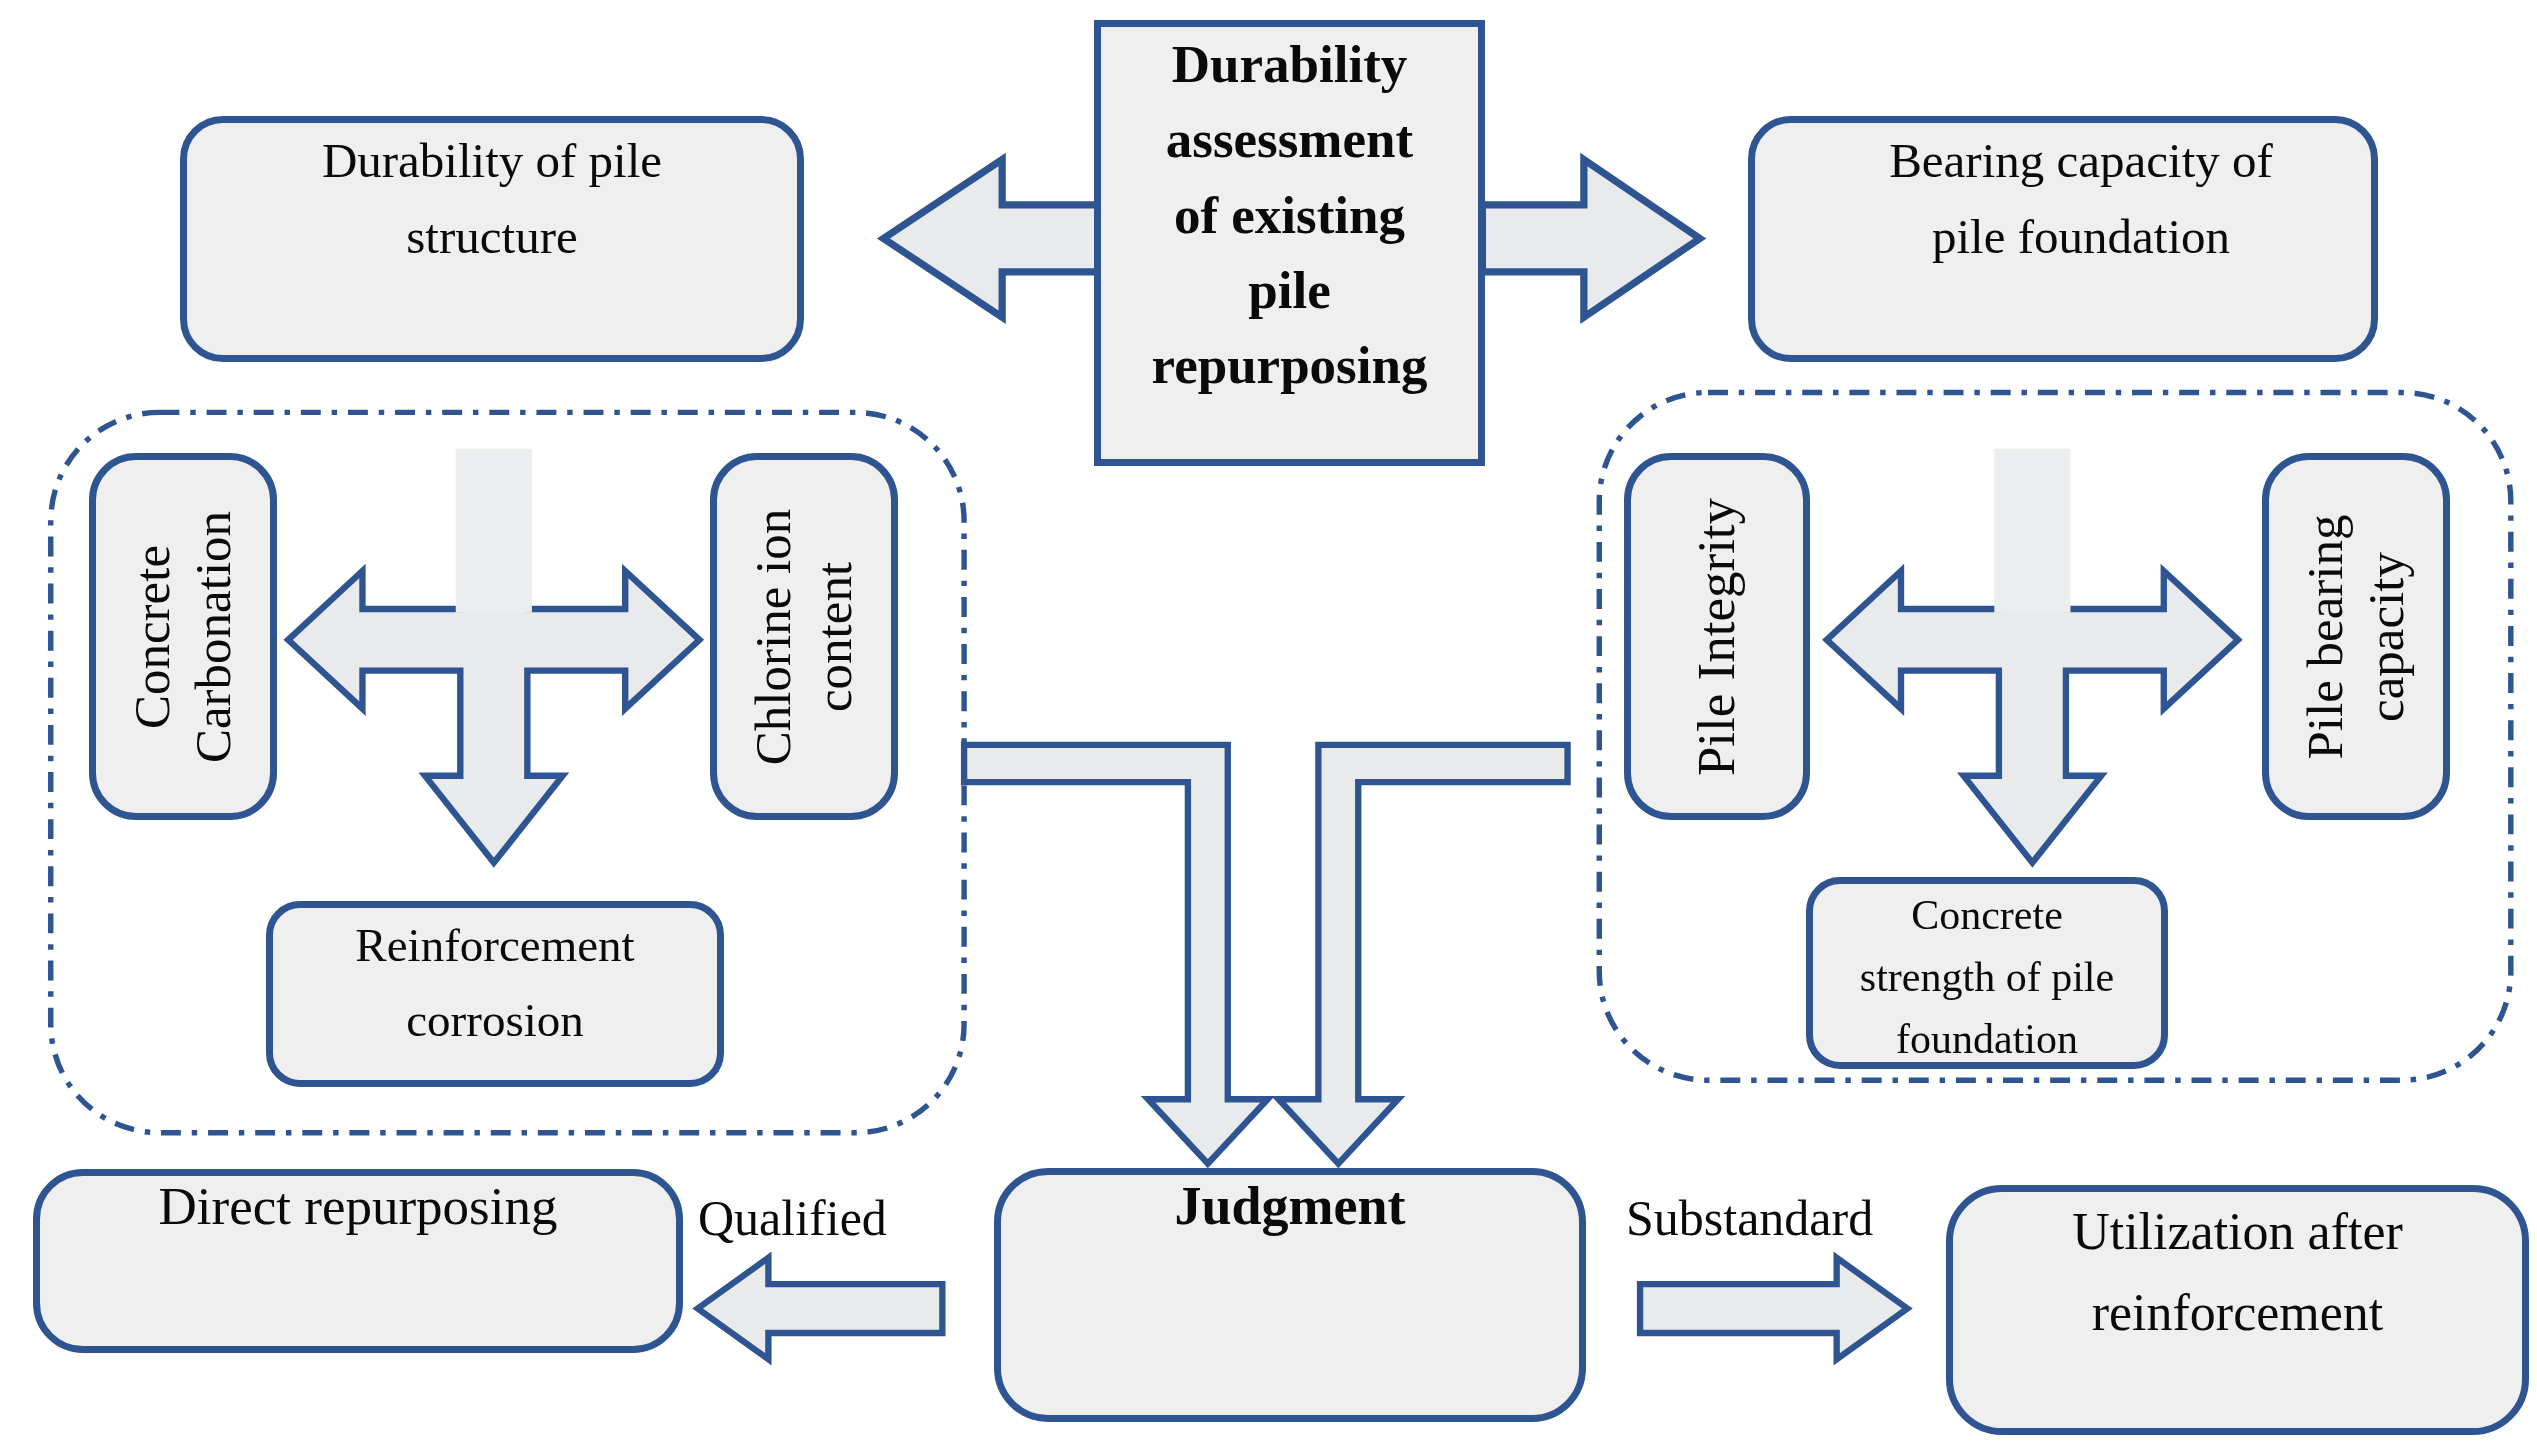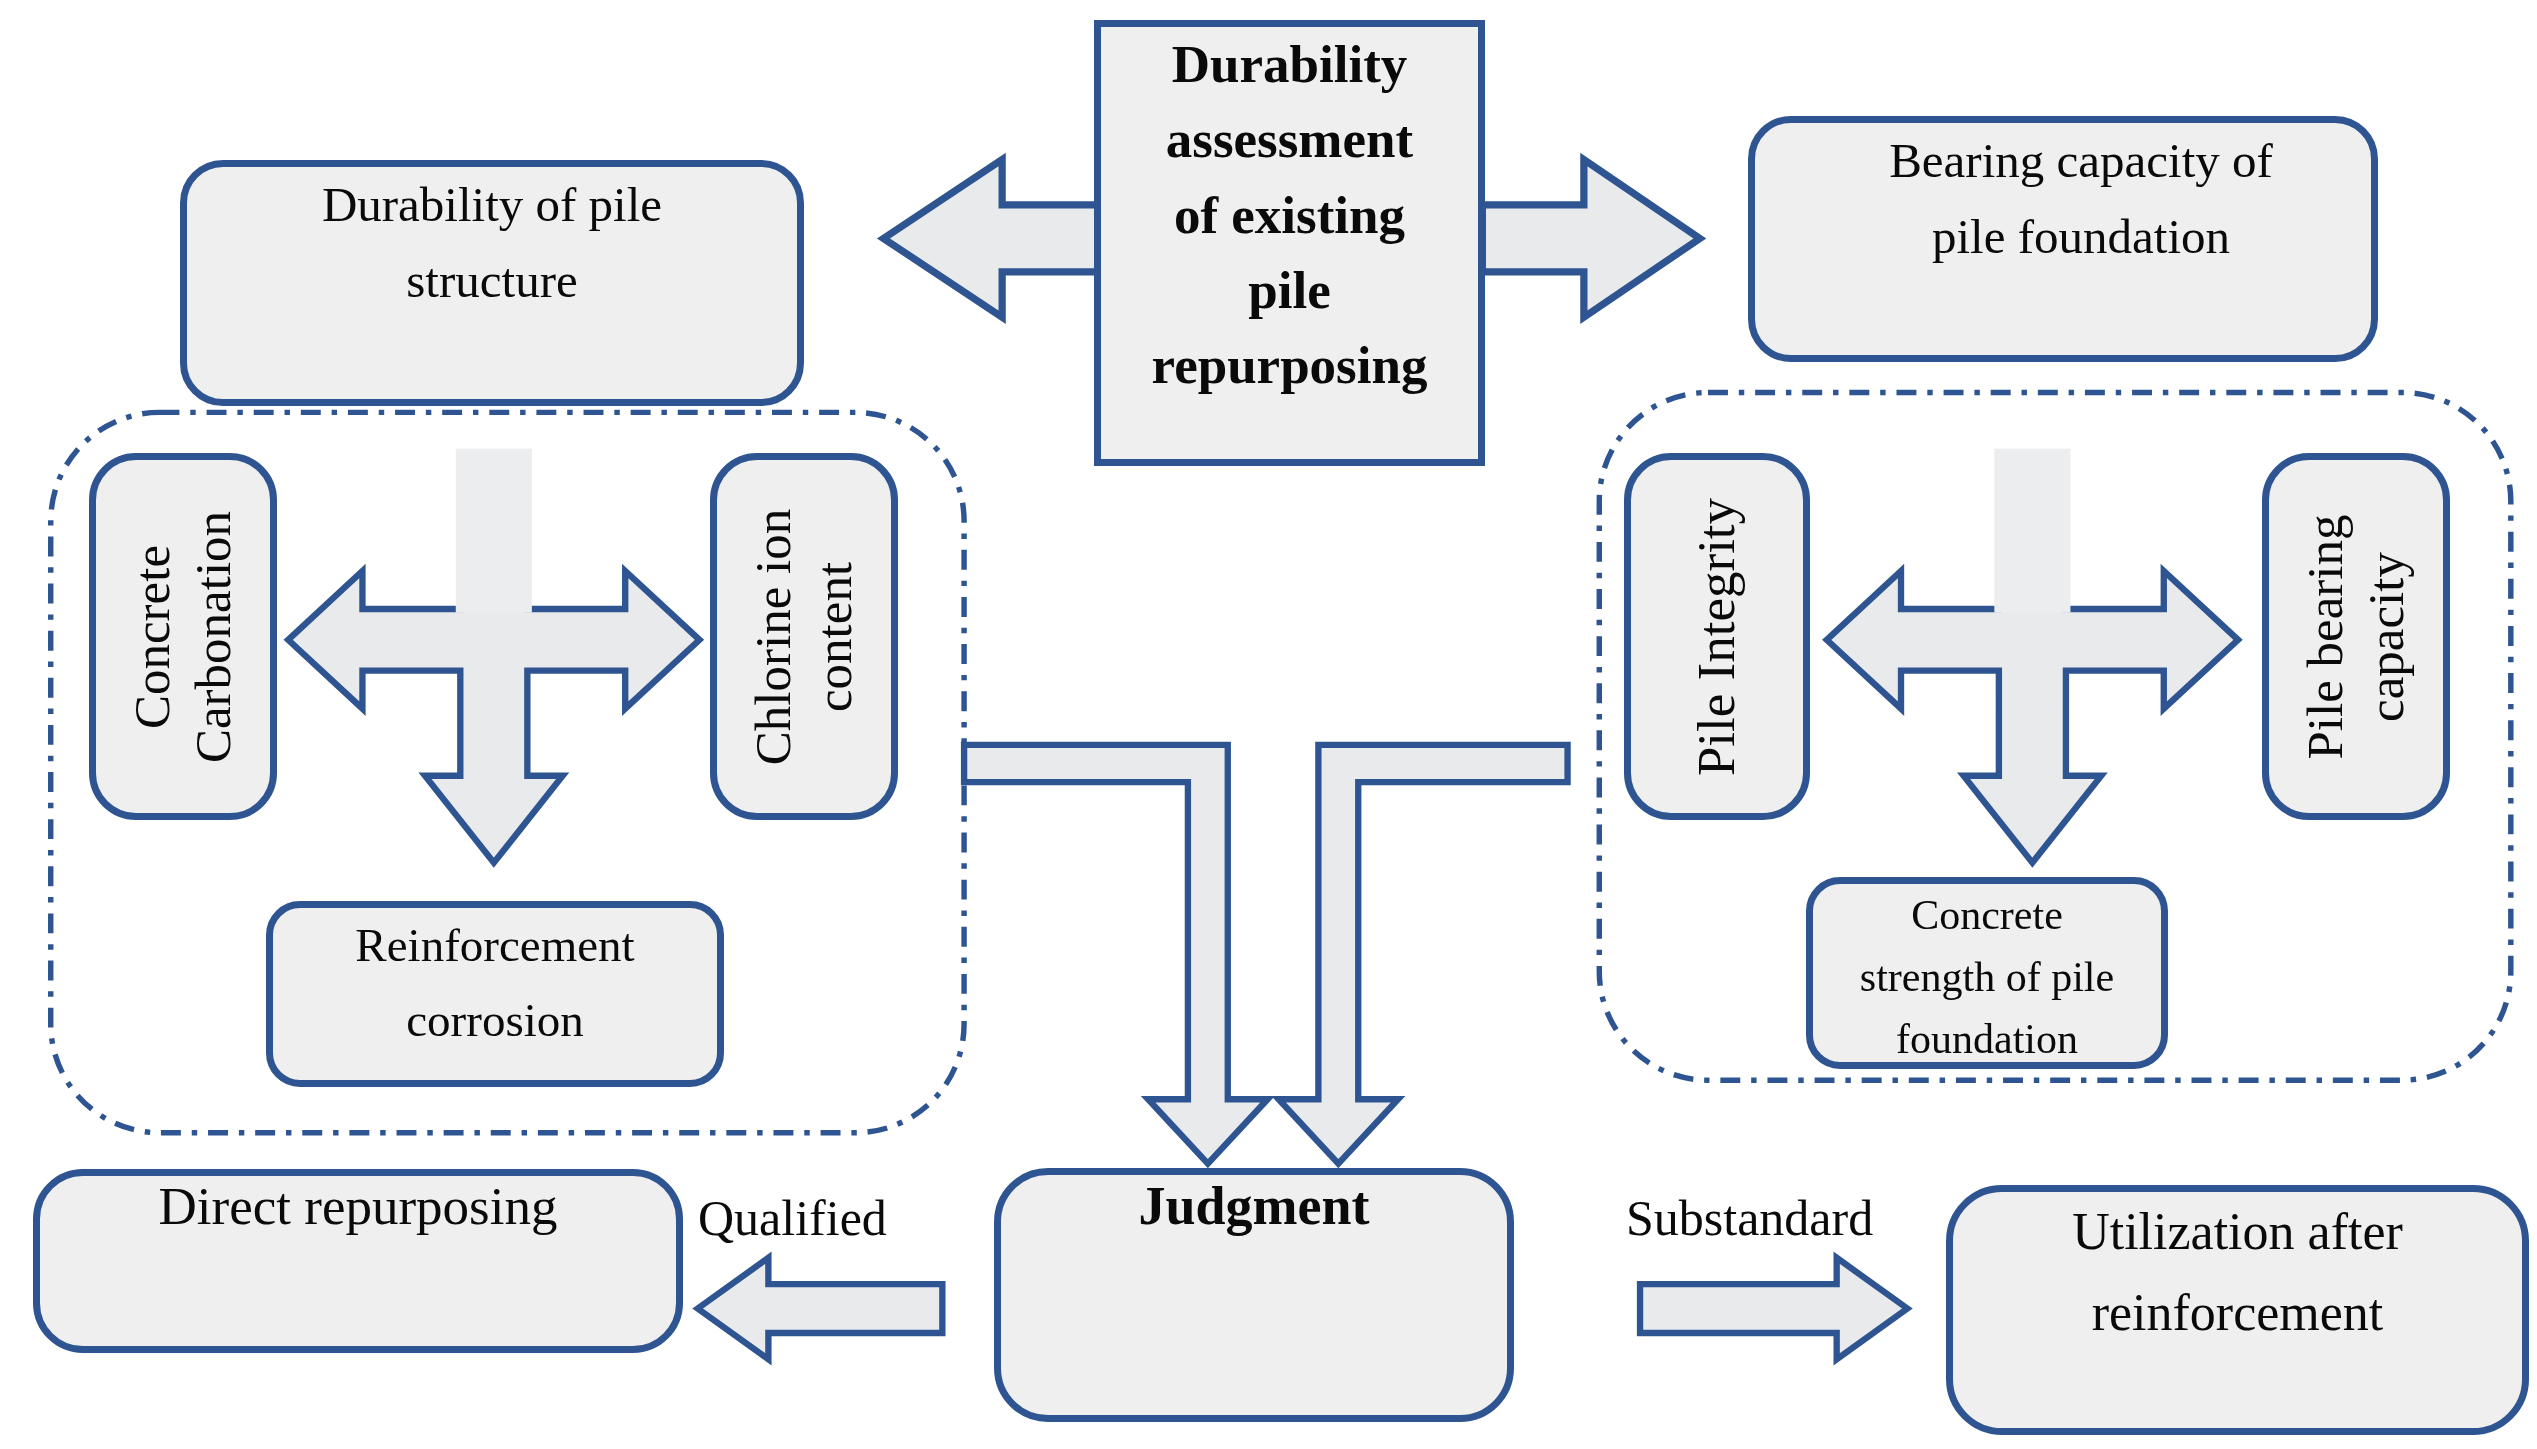--- a/index.html
+++ b/index.html
@@ -53,21 +53,21 @@
   </svg>
 
   <div class="node bold" style="left:1094px; top:20px; width:391px; height:446px; border-radius:0; font-size:53px; line-height:1.42;">
     <div class="ln">Durability</div>
     <div class="ln">assessment</div>
     <div class="ln">of existing</div>
     <div class="ln">pile</div>
     <div class="ln">repurposing</div>
   </div>
 
-  <div class="node" style="left:180px; top:116px; width:624px; height:246px; border-radius:43px; font-size:49px; line-height:1.55;margin-top:44px;">
+  <div class="node" style="left:180px; top:116px; width:624px; height:246px; border-radius:43px; font-size:49px; line-height:1.55;">
     <div class="ln">Durability of pile</div>
     <div class="ln">structure</div>
   </div>
 
   <div class="node" style="left:1748px; top:116px; width:630px; height:246px; border-radius:43px; font-size:49px; line-height:1.55;padding-left:36px;">
     <div class="ln">Bearing capacity of</div>
     <div class="ln">pile foundation</div>
   </div>
 
   <div class="vnode" style="left:89px; top:453px; width:188px; height:367px; border-radius:47px; font-size:51px;">
@@ -105,21 +105,21 @@
   <div class="node" style="left:1806px; top:877px; width:362px; height:192px; border-radius:34px; font-size:42px; line-height:1.48;">
     <div class="ln">Concrete</div>
     <div class="ln">strength of pile</div>
     <div class="ln">foundation</div>
   </div>
 
   <div class="node" style="left:33px; top:1169px; width:650px; height:184px; border-radius:50px; font-size:53px;">
     <div class="ln">Direct repurposing</div>
   </div>
 
-  <div class="node bold" style="left:994px; top:1168px; width:520px; height:254px; border-radius:54px; font-size:54px;">
+  <div class="node bold" style="left:994px; top:1168px; width:592px; height:254px; border-radius:54px; font-size:54px;">
     <div class="ln">Judgment</div>
   </div>
 
   <div class="node" style="left:1946px; top:1185px; width:583px; height:250px; border-radius:56px; font-size:52px; line-height:1.55;">
     <div class="ln">Utilization after</div>
     <div class="ln">reinforcement</div>
   </div>
 
   <div class="edge-label" style="left:698px; top:1189px; width:254px; font-size:50px;">Qualified</div>
   <div class="edge-label" style="left:1626px; top:1189px; width:313px; font-size:50px;">Substandard</div>

